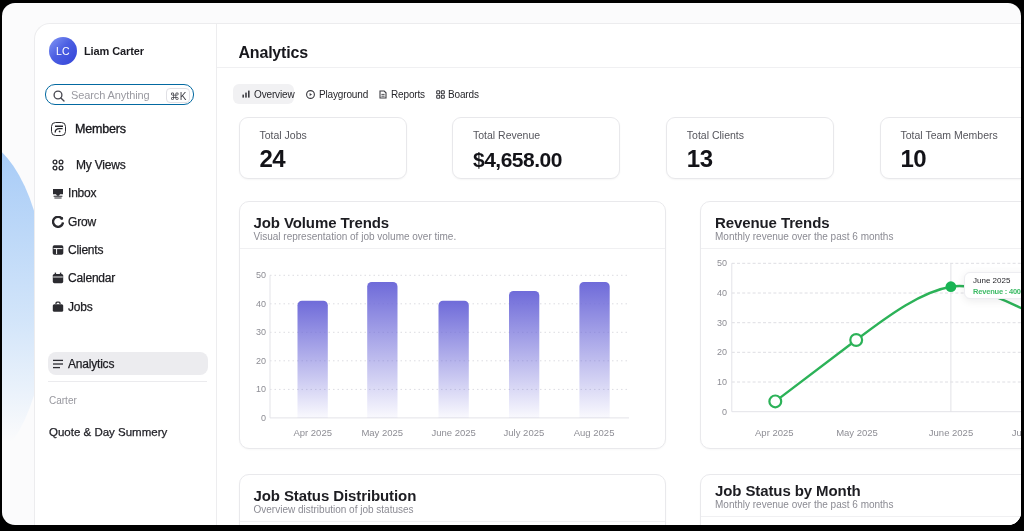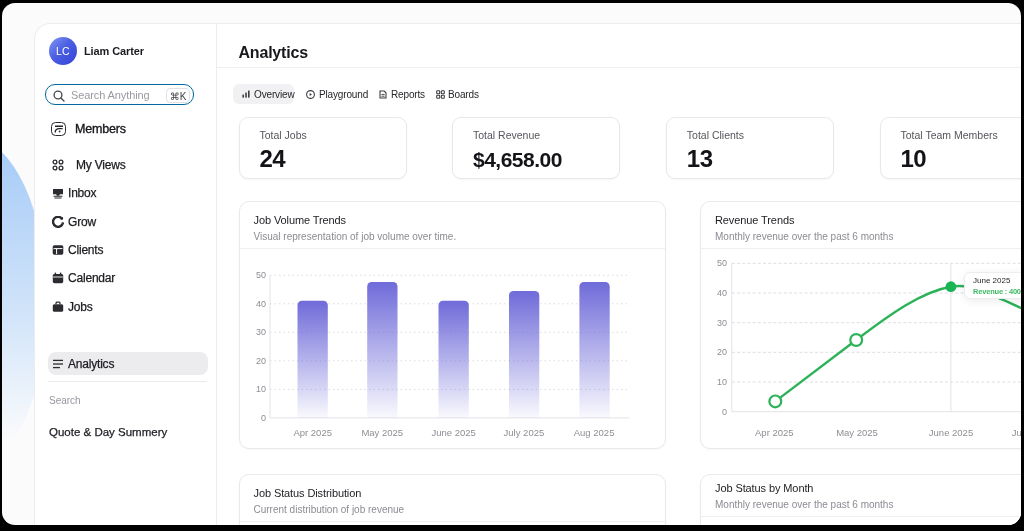--- a/index.html
+++ b/index.html
@@ -45,21 +45,21 @@
   .tab { position:absolute; top:88.5px; font-size:10px; color:#26262b; letter-spacing:-.15px; }
   .tabic { position:absolute; top:6px; }
 
   .scard { position:absolute; top:116.5px; width:168px; height:62px; background:#fff;
     border:1px solid #e8e8eb; border-radius:9px; box-shadow:0 1px 2px rgba(16,16,20,.04); }
   .scard .lb { position:absolute; left:20px; top:11px; font-size:10.5px; color:#55555c; }
   .scard .vl { position:absolute; left:20px; top:27px; font-size:24px; font-weight:bold; color:#131318; letter-spacing:-.5px;text-align:center;}
 
   .ccard { position:absolute; width:427px; background:#fff; border:1px solid #e9e9ec; border-radius:10px;
     box-shadow:0 1px 2px rgba(16,16,20,.03);}
-  .ccard .t { position:absolute; left:14px; top:12px; font-size:11px; font-weight:normal; color:#1d1d22; letter-spacing:-.1px;}
+  .ccard .t { position:absolute; left:14px; top:12px; font-size:15px; font-weight:bold; color:#1d1d22; letter-spacing:-.1px;}
   .ccard .s { position:absolute; left:14px; top:29px; font-size:10px; color:#8b8b93; }
   .ccard .dv { position:absolute; left:0; top:46.5px; width:100%; height:1px; background:#f0f0f2; }
 
   .tooltip { left:964px; top:271.7px; width:105px; height:27px; background:#fff; border:1px solid #ededf1;
     border-radius:6px; box-shadow:0 2px 8px rgba(16,16,20,.08); z-index:5; }
   .tooltip .l1 { position:absolute; left:8px; top:3.5px; font-size:8px; color:#26262b; }
   .tooltip .l2 { position:absolute; left:8px; top:14px; font-size:7.5px; font-weight:bold; color:#3dbb66; letter-spacing:-.2px; }
 </style>
 </head>
 <body>
@@ -141,21 +141,21 @@
     <svg class="ic" viewBox="0 0 12 12">
           <g stroke="#2b2b30" stroke-width="1.3">
       <line x1="1" y1="2.4" x2="11" y2="2.4"></line>
             <line x1="1" y1="6" x2="11" y2="6"></line>
             <line x1="1" y1="9.6" x2="8" y2="9.6"></line>
           </g>
         </svg>
     <span class="tx">Analytics</span>
   </div>
   <div class="abs sep"></div>
-  <div class="abs today">Search</div>
+  <div class="abs today">Carter</div>
   <div class="abs quote">Quote &amp; Day Summery</div>
 
   <div class="abs htitle">Analytics</div>
   <div class="abs hline"></div>
 
   <div class="abs pill" style="left:232.5px; top:84px;"></div>
   <svg class="abs tabic" style="left:241.5px; top:90px" width="8" height="8" viewBox="0 0 8 8">
     <rect x="0.4" y="4.6" width="1.6" height="3" fill="#3c3c42"></rect>
         <rect x="3.2" y="2.6" width="1.6" height="5" fill="#3c3c42"></rect>
         <rect x="6" y="0.6" width="1.6" height="7" fill="#3c3c42"></rect>
@@ -281,21 +281,21 @@
     </g>
   </svg>
 
   <div class="abs tooltip">
         <div class="l1">June 2025</div>
         <div class="l2">Revenue : 4000</div>
       </div>
 
   <div class="ccard" style="left:238.5px; top:473.5px; height:120px;">
     <div class="t">Job Status Distribution</div>
-    <div class="s">Current distribution of job revenue</div>
+    <div class="s">Overview distribution of job statuses</div>
     <div class="dv"></div>
   </div>
   <div class="ccard" style="left:700px; top:473.5px; height:120px;">
     <div class="t" style="top:7.5px">Job Status by Month</div>
     <div class="s" style="top:24px">Monthly revenue over the past 6 months</div>
     <div class="dv" style="top:41.5px"></div>
   </div>
 </div>
   </div>
 

